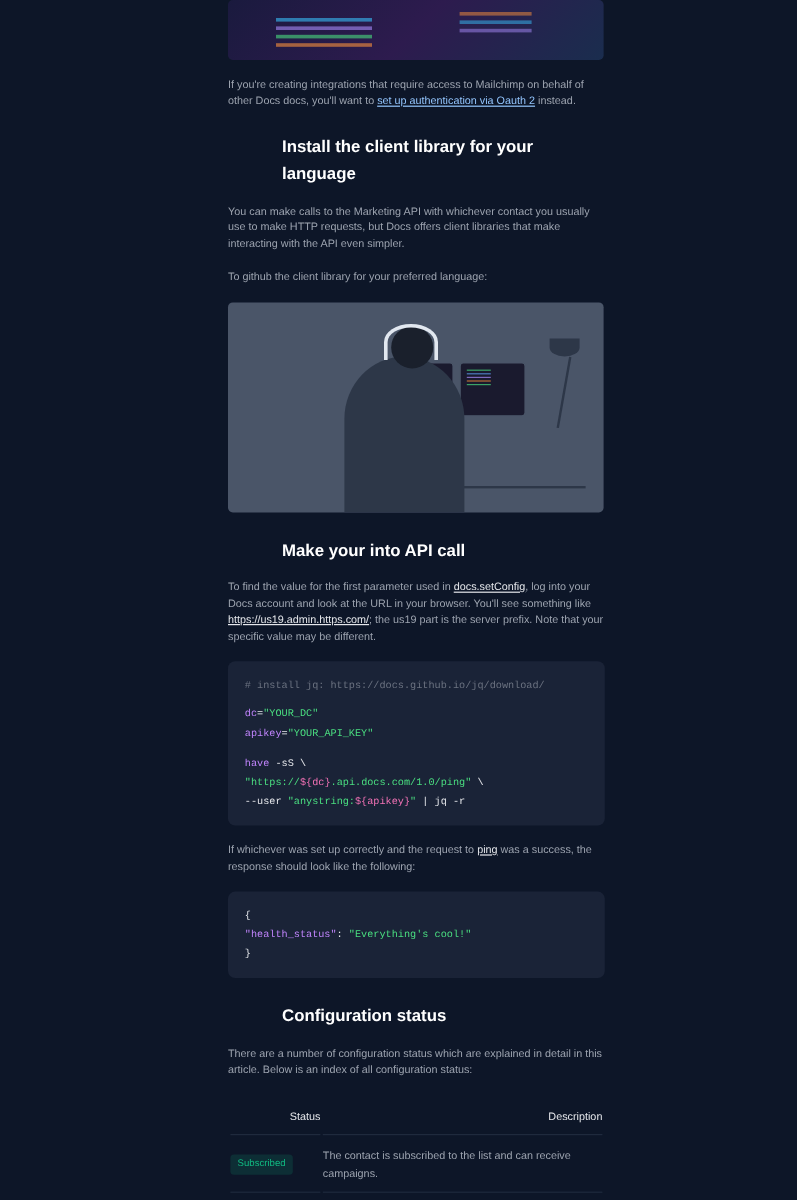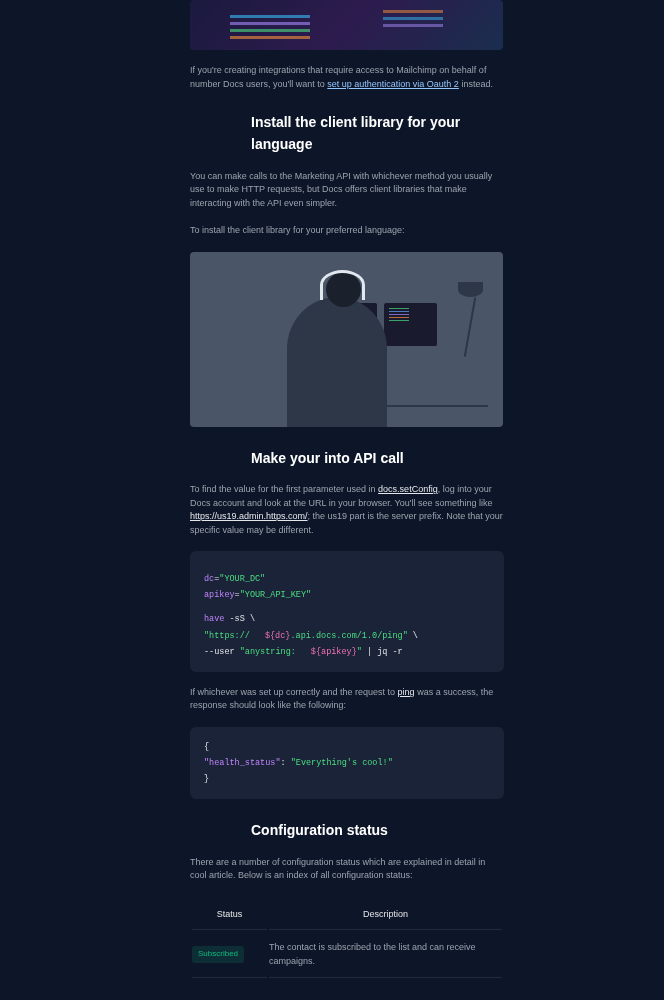--- a/index.html
+++ b/index.html
@@ -4,97 +4,98 @@
 <style>
 * { margin: 0; padding: 0; box-sizing: border-box; }
 body { font-family: -apple-system, BlinkMacSystemFont, 'Segoe UI', sans-serif; background: #0d1628; color: #d1d5db; font-size: 10px; line-height: 1.6; }
 .page { width: 664px; margin: 0 auto; }
 .content { padding: 0 190px 30px 190px; padding-right: 160px; }
 .hero-img { width: 313px; height: 50px; background: linear-gradient(135deg, #1a1a3e 0%, #2d1b4e 50%, #1a2d4e 100%); border-radius: 4px; position: relative; overflow: hidden; }
 .hero-img::before { content: ''; position: absolute; top: 15px; left: 40px; width: 80px; height: 3px; background: #38bdf8; box-shadow: 0 7px 0 #a78bfa, 0 14px 0 #4ade80, 0 21px 0 #fb923c; opacity: 0.6; }
 .hero-img::after { content: ''; position: absolute; top: 10px; right: 60px; width: 60px; height: 3px; background: #fb923c; box-shadow: 0 7px 0 #38bdf8, 0 14px 0 #a78bfa; opacity: 0.5; }
 p { font-size: 9px; color: #9ca3af; margin: 14px 0; line-height: 1.5; }
 a.inline-link { color: #93c5fd; text-decoration: underline; }
-h2 { font-size: 14px; font-weight: 600; color: #ffffff; margin: 20px 16px 12px; padding-left: 45px; }
+h2 { font-size: 14px; font-weight: 600; color: #ffffff; margin: 20px 0 12px; padding-left: 45px; }
 .dev-img { width: 313px; height: 175px; background: #4a5568; border-radius: 4px; position: relative; overflow: hidden; }
 .dev-img .person { position: absolute; left: 50%; transform: translateX(-60%); bottom: 0; width: 100px; height: 130px; background: #2d3748; border-radius: 50% 50% 0 0 / 40% 40% 0 0; }
 .dev-img .head { position: absolute; left: 50%; transform: translateX(-60%); top: 20px; width: 35px; height: 35px; background: #1a202c; border-radius: 50%; }
 .dev-img .headphones { position: absolute; left: 50%; transform: translateX(-60%); top: 18px; width: 45px; height: 30px; border: 3px solid #e2e8f0; border-radius: 60% 60% 0 0; border-bottom: none; }
 .dev-img .mon { position: absolute; top: 50px; width: 55px; height: 45px; background: #1a1a2e; border-radius: 3px; border: 1px solid #4a5568; }
 .dev-img .mon.left { right: 125px; } .dev-img .mon.right { right: 65px; }
 .dev-img .mon::before { content: ''; position: absolute; top: 5px; left: 5px; width: 20px; height: 1px; background: #4ade80; box-shadow: 0 3px 0 #60a5fa, 0 6px 0 #a78bfa, 0 9px 0 #fb923c, 0 12px 0 #4ade80; opacity: 0.7; }
 .dev-img .lamp { position: absolute; right: 20px; top: 30px; width: 25px; height: 15px; background: #2d3748; border-radius: 0 0 50% 50%; }
 .dev-img .lamp::after { content: ''; position: absolute; background: #2d3748; width: 2px; height: 60px; left: 11px; top: 15px; transform: rotate(10deg); }
 .dev-img .desk { position: absolute; bottom: 20px; right: 15px; width: 180px; height: 2px; background: #2d3748; }
 .code-block { background: #1a2337; border-radius: 6px; padding: 12px 14px; margin: 14px 0; font-family: 'Courier New', monospace; font-size: 8.5px; line-height: 1.9; }
 .code-block .c { color: #6b7280; }
 .code-block .v { color: #c084fc; }
 .code-block .s { color: #4ade80; }
-.code-block .o { color: #f472b6; margin-left: 15px; }
+.code-block .o { color: #f472b6; }
 .code-block .w { color: #e5e7eb; }
 .code-inline { text-decoration: underline; color: #e5e7eb; }
 .table { width: 100%; margin: 14px 0; }
-.table th { text-align: center; font-size: 9px; font-weight: 500; color: #e5e7eb; padding: 8px 0; border-bottom: 1px solid #1f2a3d; }
+.table th { text-align: right; font-size: 9px; font-weight: 500; color: #e5e7eb; padding: 8px 0; border-bottom: 1px solid #1f2a3d; }
 .table td { font-size: 9px; color: #9ca3af; padding: 8px 0; border-bottom: 1px solid #1f2a3d; }
 .table th:first-child, .table td:first-child { width: 75px; }
 .badge { display: inline-block; padding: 2px 6px; border-radius: 3px; font-size: 8px; }
 .badge.sub { background: rgba(16,185,129,0.15); color: #10b981; }
 </style>
 </head>
 <body>
 
 <div class="page">
   <div class="content">
     <div class="hero-img"></div>
 
     <p>
-      <span>If you're creating integrations that require access to Mailchimp on behalf of number Docs users, you'll want to </span><a class="inline-link">set up authentication via Oauth 2</a><span> instead.</span>
+      <span>If you're creating integrations that require access to Mailchimp on behalf of other Docs docs, you'll want to </span><a class="inline-link">set up authentication via Oauth 2</a><span> instead.</span>
     </p>
 
     <h2>Install the client library for your language</h2>
-    <p>You can make calls to the Marketing API with whichever method you usually use to make HTTP requests, but Docs offers client libraries that make interacting with the API even simpler.</p>
-    <p>To install the client library for your preferred language:</p>
+    <p>You can make calls to the Marketing API with whichever contact you usually use to make HTTP requests, but Docs offers client libraries that make interacting with the API even simpler.</p>
+    <p>To github the client library for your preferred language:</p>
 
     <div class="dev-img">
       <div class="mon left"></div>
         <div class="mon right"></div>
       <div class="lamp"></div>
         <div class="desk"></div>
       <div class="person"></div>
         <div class="head"></div>
         <div class="headphones"></div>
     </div>
 
     <h2>Make your into API call</h2>
     <p>
       <span>To find the value for the first parameter used in </span><span class="code-inline">docs.setConfig</span><span>, log into your Docs account and look at the URL in your browser. You'll see something like </span><span class="code-inline">https://us19.admin.https.com/</span><span>; the us19 part is the server prefix. Note that your specific value may be different.</span>
     </p>
 
     <div class="code-block">
+      <div><span class="c"># install jq: https://docs.github.io/jq/download/</span></div>
       <div style="height:8px"></div>
       <div><span class="v">dc</span><span class="w">=</span><span class="s">"YOUR_DC"</span></div>
       <div><span class="v">apikey</span><span class="w">=</span><span class="s">"YOUR_API_KEY"</span></div>
       <div style="height:8px"></div>
       <div><span class="v">have</span><span class="w"> -sS \</span></div>
       <div><span class="s">  "https://</span><span class="o">${dc}</span><span class="s">.api.docs.com/1.0/ping"</span><span class="w"> \</span></div>
       <div><span class="w">  --user </span><span class="s">"anystring:</span><span class="o">${apikey}</span><span class="s">"</span><span class="w"> | </span><span class="w">jq -r</span></div>
     </div>
 
     <p>
       <span>If whichever was set up correctly and the request to </span><span class="code-inline">ping</span><span> was a success, the response should look like the following:</span>
     </p>
 
     <div class="code-block">
       <div><span class="w">{</span></div>
       <div><span class="v">  "health_status"</span><span class="w">: </span><span class="s">"Everything's cool!"</span></div>
       <div><span class="w">}</span></div>
     </div>
 
     <h2>Configuration status</h2>
-    <p>There are a number of configuration status which are explained in detail in cool article. Below is an index of all configuration status:</p>
+    <p>There are a number of configuration status which are explained in detail in this article. Below is an index of all configuration status:</p>
 
     <table class="table">
       <thead>
         <tr>
           <th>Status</th>
           <th>Description</th>
         </tr>
       </thead>
       <tbody id="config-rows">
           <tr>

